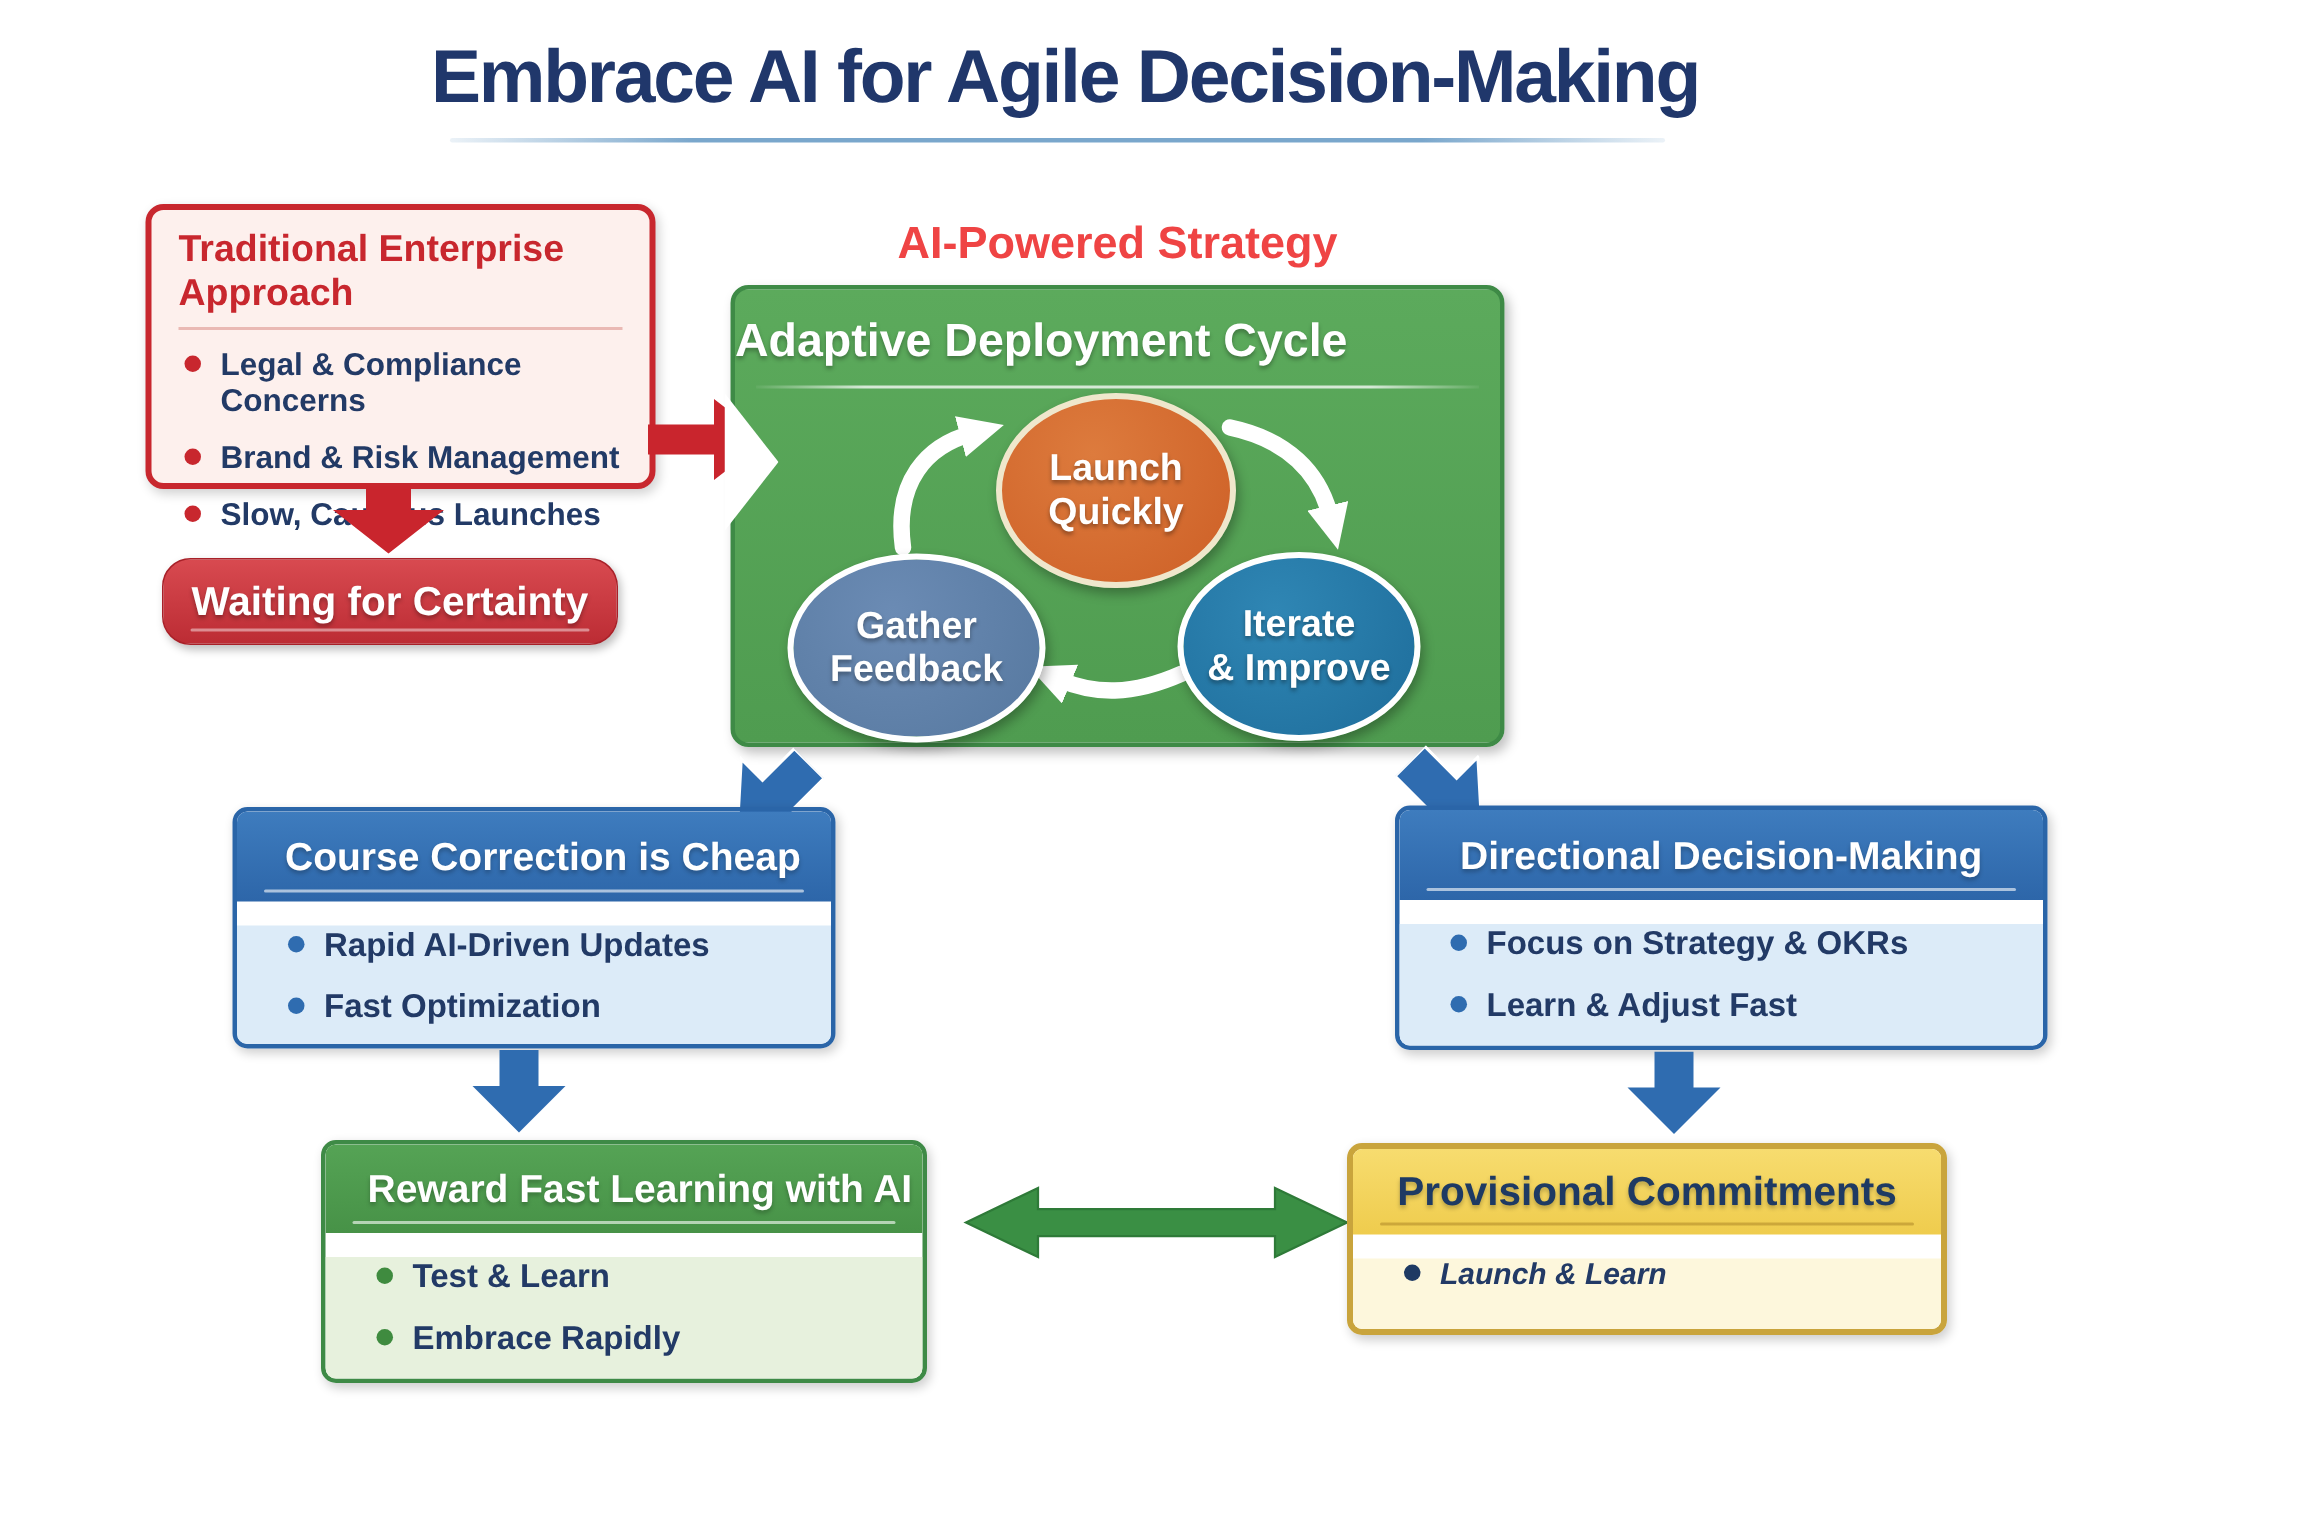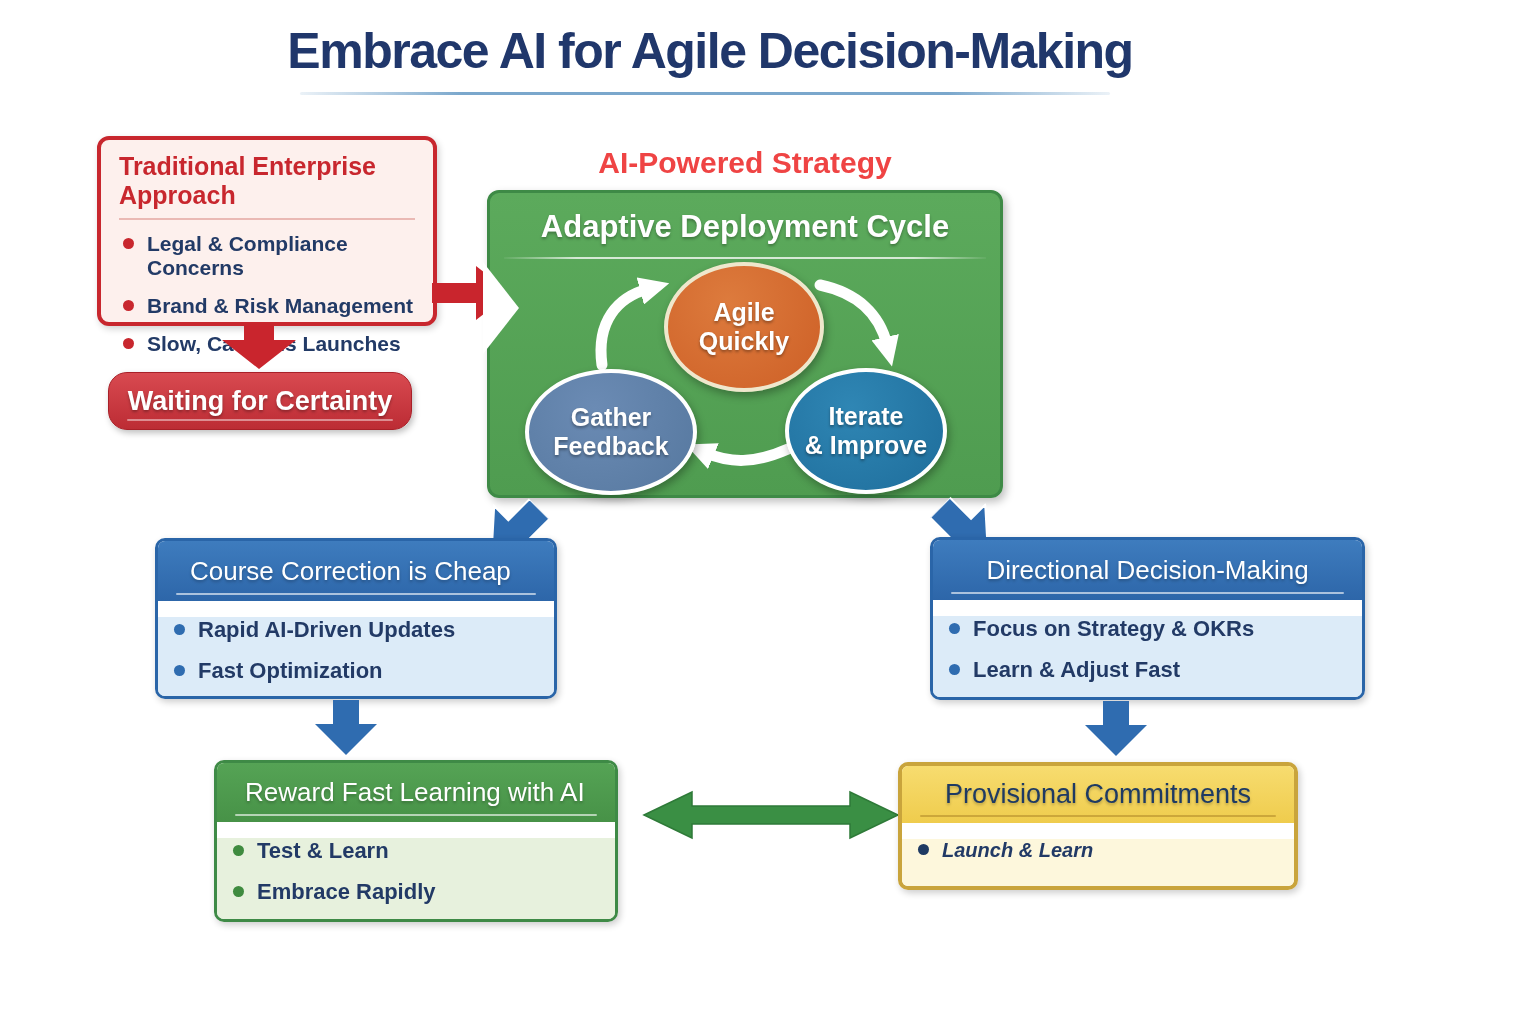--- a/index.html
+++ b/index.html
@@ -57,42 +57,42 @@
     font-size:30px;font-weight:bold;color:#ef4444;
   }
 
   
   .cycle-box{
     left:487px;top:190px;width:516px;height:308px;border-radius:12px;
     background:linear-gradient(#5caa5c,#4f9c50);border:3px solid #3e8a46;
     box-shadow:3px 4px 8px rgba(0,0,0,.25);box-sizing:border-box;
   }
   .cycle-title{
-    margin-top:16px;text-align:center;font-size:31px;font-weight:bold;color:#fff;
+    margin-top:16px;font-size:31px;font-weight:bold;color:#fff;
     text-shadow:0 2px 3px rgba(0,0,0,.3);
   }
   .cycle-rule{
     position:absolute;left:14px;right:14px;top:64px;height:2px;
     background:linear-gradient(90deg,rgba(255,255,255,.05),rgba(255,255,255,.75) 15%,rgba(255,255,255,.75) 85%,rgba(255,255,255,.05));
   }
   .node{
     position:absolute;border-radius:50%;display:flex;flex-direction:column;
     align-items:center;justify-content:center;text-align:center;
     color:#fff;font-weight:bold;font-size:25px;line-height:1.15;
     text-shadow:0 2px 3px rgba(0,0,0,.35);box-shadow:2px 4px 8px rgba(0,0,0,.3);
   }
   .node-launch{left:174px;top:69px;width:152px;height:122px;background:radial-gradient(circle at 40% 30%,#dd7b3d,#cd5f26);border:4px solid #efe7cc;}
   .node-iterate{left:295px;top:175px;width:154px;height:118px;background:radial-gradient(circle at 40% 30%,#2f86b4,#1e6d9b);border:4px solid #ffffff;}
   .node-gather{left:35px;top:176px;width:164px;height:118px;background:radial-gradient(circle at 40% 30%,#6b8bb4,#56789f);border:4px solid #ffffff;}
   .notch{left:483px;top:262px;}
 
   
   .panel{border-radius:10px;box-shadow:2px 3px 7px rgba(0,0,0,.2);box-sizing:border-box;overflow:hidden;}
   .panel .hd{position:relative;display:flex;align-items:center;}
-  .panel .hd .hd-text{width:100%;font-weight:normal;text-shadow:0 2px 3px rgba(0,0,0,.25);}
+  .panel .hd .hd-text{width:100%;font-weight:bold;text-shadow:0 2px 3px rgba(0,0,0,.25);}
   .panel .hd .hd-rule{position:absolute;left:18px;right:18px;bottom:6px;height:2px;background:rgba(255,255,255,.6);border-radius:2px;}
 
   .blue-panel{border:3px solid #2a65a8;}
   .blue-panel .hd{height:60px;background:linear-gradient(#3e7cbe,#2d66a9);}
   .blue-panel .hd-text{color:#fff;font-size:26px;}
   .blue-panel .bd{background:#dcebf8;height:100%;}
 
   .course-box{left:155px;top:538px;width:402px;height:161px;}
   .course-box .hd-text{padding-left:32px;}
   .directional-box{left:930px;top:537px;width:435px;height:163px;}
@@ -104,21 +104,21 @@
   .green-panel .bd{background:#e7f1dd;height:100%;}
   .reward-box{left:214px;top:760px;width:404px;height:162px;}
 
   .yellow-panel{border:4px solid #c9a43c;}
   .yellow-panel .hd{height:57px;background:linear-gradient(#f7dc6f,#efcc4d);}
   .yellow-panel .hd-text{color:#1e3a63;font-size:27px;text-align:center;text-shadow:none;}
   .yellow-panel .hd .hd-rule{background:rgba(160,120,30,.45);}
   .yellow-panel .bd{background:#fdf7dc;height:100%;}
   .provisional-box{left:898px;top:762px;width:400px;height:128px;}
 
-  .panel ul.bullets{margin-top:16px;padding-left:16px;}
+  .panel ul.bullets{margin-top:16px;padding-left:34px;}
   .panel ul.bullets li{font-size:22px;margin-bottom:15px;}
   .provisional-box ul.bullets li{font-size:20px;font-style:italic;}
 
   svg{display:block;}
 </style>
 </head>
 <body>
 
 <div id="canvas">
 
@@ -166,21 +166,21 @@
         <marker id="wh" markerUnits="userSpaceOnUse" markerWidth="30" markerHeight="28" refX="8" refY="14" orient="auto">
           <path d="M0,0 L30,14 L0,28 z" fill="#ffffff"></path>
         </marker>
       </defs>
       <path d="M 330,92 C 368,100 390,122 397,152" stroke="#ffffff" stroke-width="11" fill="none" stroke-linecap="round" marker-end="url(#wh)"></path>
       <path d="M 298,256 C 264,271 240,270 216,260" stroke="#ffffff" stroke-width="11" fill="none" stroke-linecap="round" marker-end="url(#wh)"></path>
       <path d="M 112,172 C 106,128 128,104 158,96" stroke="#ffffff" stroke-width="11" fill="none" stroke-linecap="round" marker-end="url(#wh)"></path>
     </svg>
 
     <div class="node node-launch">
-      <span>Agile</span>
+      <span>Launch</span>
       <span>Quickly</span>
     </div>
     <div class="node node-iterate">
       <span>Iterate</span>
       <span>&amp; Improve</span>
     </div>
     <div class="node node-gather">
       <span>Gather</span>
       <span>Feedback</span>
     </div>

